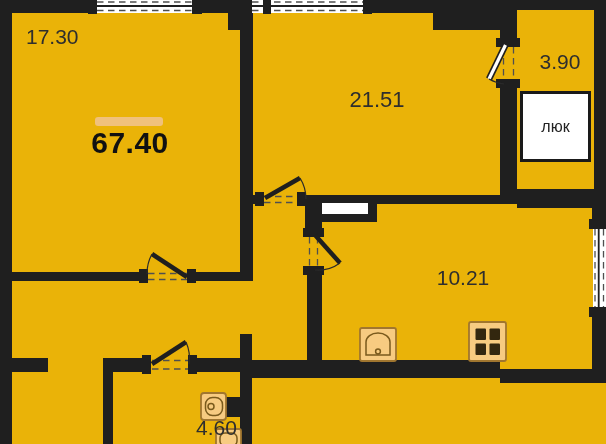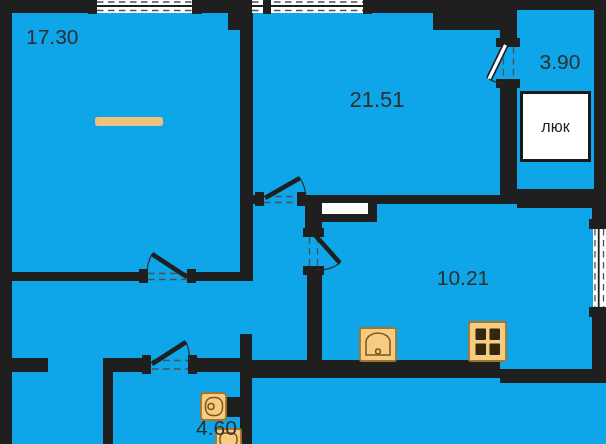--- a/index.html
+++ b/index.html
@@ -1,17 +1,17 @@
 <!DOCTYPE html>
 <html><head>
 <meta charset="utf-8">
 <style>
   html,body{margin:0;padding:0;background:#ffffff;}
   .plan{
-    position:relative;width:606px;height:444px;background:#0ea5e9;
+    position:relative;width:606px;height:444px;background:#eab308;
     font-family:"Liberation Sans",sans-serif;overflow:hidden;
   }
   .plan svg{position:absolute;left:0;top:0;width:606px;height:444px;}
   .w{fill:#1F1F1F;}
   .winwhite{fill:#ffffff;}
   .dash{stroke:#4F4F4F;stroke-width:1.3;stroke-dasharray:6.5 4.5;fill:none;}
   .winline{stroke:#1F1F1F;stroke-width:1.8;fill:none;}
   .leaf{stroke:#1F1F1F;stroke-width:4.5;fill:none;stroke-linecap:butt;}
   .arc{stroke:#2A2A2A;stroke-width:1.2;fill:none;}
   .fix{fill:#F7CB81;stroke:#A0762F;stroke-width:1.8;}
@@ -151,20 +151,21 @@
       <rect x="475.5" y="328.5" width="10.5" height="11.5" rx="1" fill="#33270F"></rect>
       <rect x="489.5" y="328.5" width="10.5" height="11.5" rx="1" fill="#33270F"></rect>
       <rect x="475.5" y="343.5" width="10.5" height="11.5" rx="1" fill="#33270F"></rect>
       <rect x="489.5" y="343.5" width="10.5" height="11.5" rx="1" fill="#33270F"></rect>
     </g>
   </svg>
 
   <div class="rlabel" style="left:26px;top:25px;">17.30</div>
 
   <div class="total-bar"></div>
+  <div class="total-value">67.40</div>
 
   <div class="rlabel centered" style="left:345px;top:87px;width:64px;font-size:22px;">21.51</div>
 
   <div class="rlabel centered" style="left:530px;top:18px;width:60px;margin-top:32px;">3.90</div>
 
   <div class="hatch-box">
     <span>люк</span>
   </div>
 
   <div class="rlabel centered" style="left:430px;top:266px;width:66px;">10.21</div>

